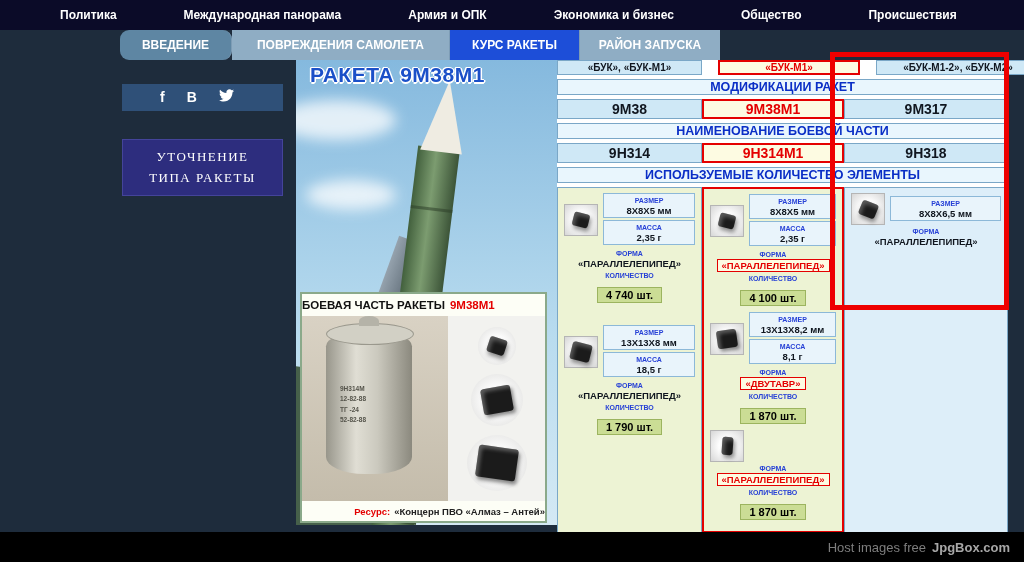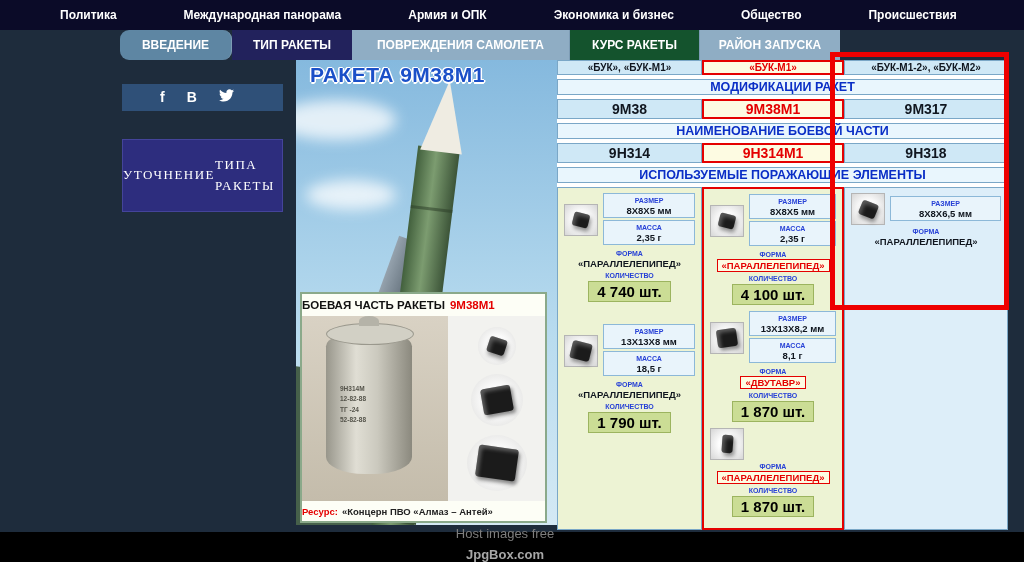--- a/index.html
+++ b/index.html
@@ -11,30 +11,30 @@
             display:flex; align-items:center; padding-left:18px; gap:25px; }
   .topnav a { color:#ffffff; font-size:12px; font-weight:bold; text-decoration:none; white-space:nowrap; cursor:pointer;padding-left:42px; }
 
   
   .tabbar { position:absolute; left:120px; top:30px; height:30px; display:flex; }
   .tab { height:30px; display:flex; align-items:center; justify-content:center; color:#fff;
          font-size:12px; font-weight:bold; cursor:pointer; border-right:1px solid #7d9cb5; }
   .tab.t0 { width:112px; background:#5e86a3;border-radius:9px; }
   .tab.t1 { width:120px; background:#22225c; border-right:none; }
   .tab.t2 { width:218px; background:#8fadc4; }
-  .tab.t3 { width:130px; background:#14532d; }
+  .tab.t3 { width:130px; background:#1d4ed8; }
   .tab.t4 { width:140px; background:#8fadc4; border-right:none; }
 
   
   .social { position:absolute; left:122px; top:84px; width:161px; height:27px; background:#2f5078;
             display:flex; align-items:center; justify-content:flex-start; gap:22px; padding-left:38px; }
   .social .sic { color:#fff; font-size:14px; font-weight:bold; cursor:pointer; line-height:27px; }
-  .clarify { position:absolute; left:122px; top:139px; width:161px; height:73px; background:#2d2d7e;
+  .clarify { position:absolute; left:122px; top:139px; width:161px; height:57px; background:#2d2d7e;
              border:1px solid #44449a; color:#fff; font-family:"Liberation Serif", serif; font-size:13px;
-             letter-spacing:1.5px; display:flex; align-items:center; justify-content:center;
+             letter-spacing:1.5px; display:flex; flex-direction:column; align-items:center; justify-content:center;
              line-height:1.6; cursor:pointer; }
 
   
   .main { position:absolute; left:296px; top:60px; width:712px; height:465px; background:#ffffff; }
 
   
   .photo { position:absolute; left:0; top:0; width:261px; height:465px; overflow:hidden;
            background:linear-gradient(180deg,#85b9de 0%,#b9dcef 60%,#d4e9f4 100%); }
   .cloud { position:absolute; background:#fff; border-radius:50%; filter:blur(7px); opacity:.75; }
   .rail { position:absolute; left:46px; top:170px; width:24px; height:330px;
@@ -67,62 +67,62 @@
                  border:1px solid #9a988d; border-radius:50%; }
   .cyl::after { content:""; position:absolute; left:33px; top:-16px; width:20px; height:10px; background:#b5b3a8;
                 border-radius:50% 50% 0 0; }
   .marks { position:absolute; left:14px; top:52px; font-size:6.5px; color:#54534a; line-height:1.6; font-weight:bold; }
   .fzone { width:97px; background:#f2f2ef; display:flex; flex-direction:column; align-items:center;
            justify-content:space-around; padding:6px 0; }
   .fragwrap { background:radial-gradient(circle,#ffffff 30%,#dcdcda 100%); border-radius:50%;
               display:flex; align-items:center; justify-content:center; }
   .chunk { background:#1b1b1b; border-radius:3px;
            box-shadow:inset 3px 3px 4px rgba(255,255,255,.28), 2px 3px 4px rgba(0,0,0,.45); }
-  .inset-cap { height:20px; display:flex; align-items:center; justify-content:flex-start; gap:4px;
+  .inset-cap { height:20px; display:flex; align-items:center; justify-content:flex-end; gap:4px;
                font-size:9.5px; font-weight:bold; color:#222; background:#fdfef6; }
   .red { color:#e40000; }
 
   
   .ctable { position:absolute; left:261px; top:0; width:451px; height:465px; display:flex;
             flex-direction:column; gap:4px; }
   .trow { display:grid; grid-template-columns:145px 142px 164px; }
   .cell { border:1px solid #7aa7c7; background:#cfe8f6; display:flex; align-items:center; justify-content:center;
           font-weight:bold; color:#10161f; overflow:hidden; }
   .cell.mid { border:2px solid #e40000; background:#fdfbe2; color:#e40000; }
-  .r-sys { height:25px; } .r-sys .cell { font-size:10px; }
+  .r-sys { height:25px;gap:16px; } .r-sys .cell { font-size:10px; }
   .r-val { height:25px; } .r-val .cell { font-size:14px; }
   .sect { height:21px; border:1px solid #7aa7c7; background:#e9f6fd; color:#0a2ec6; font-weight:bold;
           font-size:12.5px; display:flex; align-items:center; justify-content:center; }
   .r-frag { flex:1; }
   .fcol { padding:5px 6px; overflow:hidden; }
   .fcol.c0 { background:#edf3d4; border:1px solid #7aa7c7; }
   .fcol.c1 { background:#edf3d4; border:2px solid #e40000; }
   .fcol.c2 { background:#ddeef9; border:1px solid #7aa7c7; }
   .fblock { margin-bottom:6px; }
   .fcol.c0 .fblock { margin-bottom:22px; }
   .ftop { display:flex; gap:5px; align-items:center; }
   .fimg { width:34px; height:32px; flex:none; background:radial-gradient(circle,#ffffff 35%,#d6d6d6);
           border:1px solid #b5b5b5; display:flex; align-items:center; justify-content:center; }
   .fimg .chunk { width:16px; height:14px; transform:rotate(14deg); }
   .sboxes { flex:1; }
   .sbox { background:#e9f4fb; border:1px solid #8cb8d8; text-align:center; padding:0 2px 1px; margin-bottom:2px; }
   .flabel { color:#2741d6; font-size:7px; font-weight:bold; text-align:center; line-height:9px; padding-top:2px; }
   .fval { font-size:9.5px; font-weight:bold; text-align:center; color:#10161f; line-height:11px; }
   .fval.hl { color:#e40000; background:#fdfbe2; border:1px solid #e40000; width:max-content; max-width:96%;
              margin:0 auto; padding:0 4px; }
-  .fcount { display:block; width:max-content; max-width:96%; margin:1px auto 0; background:#cbdd95;
-            border:1px solid #9cb45f; font-size:15px; font-weight:bold; text-align:center; padding:1px 8px; }
+  .fcount { display:block; width:max-content; max-width:96%; margin:7px auto 0; background:#cbdd95;
+            border:1px solid #9cb45f; font-size:11px; font-weight:bold; text-align:center; padding:1px 8px; }
 
   
   .redbox { position:absolute; left:830px; top:52px; width:179px; height:258px; border:5px solid #ee0000;
             z-index:30; pointer-events:none; }
 
   
   .footer { position:absolute; left:0; top:532px; width:1024px; height:30px; background:#000;
-            display:flex; align-items:center; justify-content:flex-end; padding-right:14px; gap:6px;flex-direction:column; }
+            display:flex; align-items:center; justify-content:flex-end; padding-right:14px; gap:6px; }
   .footer .f1 { color:#7d7d7d; font-size:13px; }
   .footer .f2 { color:#a7a7a7; font-size:13px; font-weight:bold; cursor:pointer; }
 </style>
 </head>
 <body>
 
 <div class="page">
 
   <nav class="topnav">
     <a>Политика</a>
@@ -132,21 +132,20 @@
     <a>Общество</a>
     <a>Происшествия</a>
     <a>Спорт</a>
     <a>Культура</a>
     <a>Космос</a>
     <a>Наука</a>
   </nav>
 
   <div class="tabbar">
     <div class="tab t0">ВВЕДЕНИЕ</div>
-    <div class="tab t1">ТИП РАКЕТЫ</div>
     <div class="tab t2">ПОВРЕЖДЕНИЯ САМОЛЕТА</div>
     <div class="tab t3">КУРС РАКЕТЫ</div>
     <div class="tab t4">РАЙОН ЗАПУСКА</div>
   </div>
 
   <div class="social">
     <span class="sic">f</span>
     <span class="sic">В</span>
     <span class="sic">
       <svg width="15" height="13" viewBox="0 0 24 20">
@@ -229,21 +228,21 @@
       </div>
 
       <div class="sect">НАИМЕНОВАНИЕ БОЕВОЙ ЧАСТИ</div>
 
       <div class="trow r-val">
         <div class="cell">9Н314</div>
         <div class="cell mid">9Н314М1</div>
         <div class="cell">9Н318</div>
       </div>
 
-      <div class="sect">ИСПОЛЬЗУЕМЫЕ ПОРАЖАЮЩИЕ ЭЛЕМЕНТЫ</div>
+      <div class="sect">ИСПОЛЬЗУЕМЫЕ КОЛИЧЕСТВО ЭЛЕМЕНТЫ</div>
 
       <div class="trow r-frag">
 
         <div class="fcol c0">
           <div class="fblock">
             <div class="ftop">
               <div class="fimg">
                   <div class="chunk"></div>
                 </div>
               <div class="sboxes">

